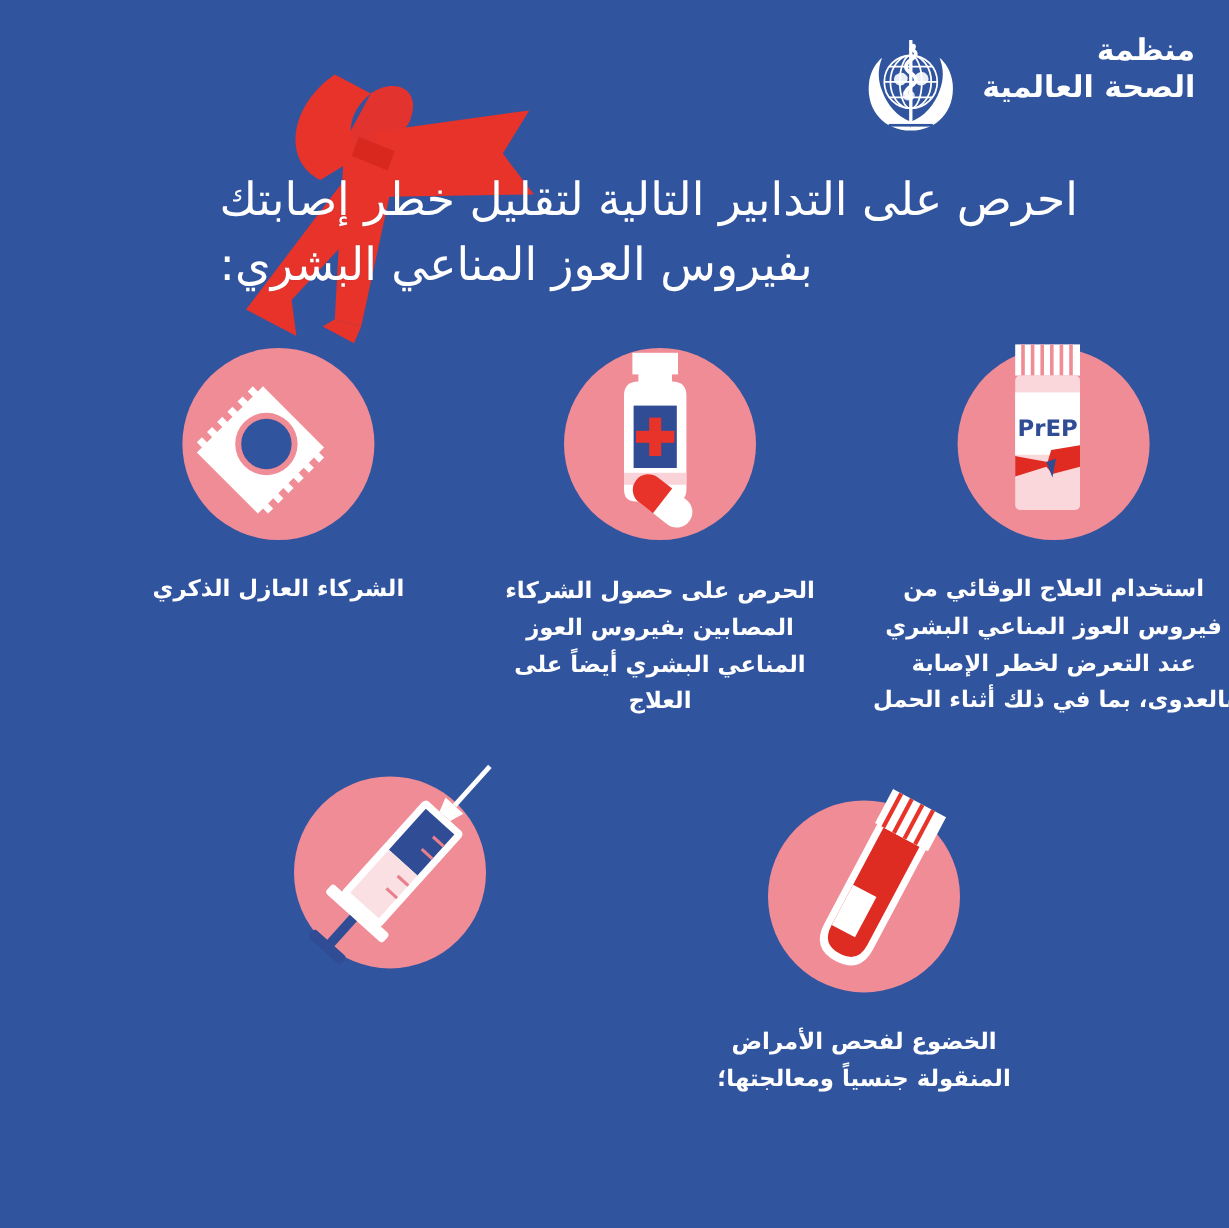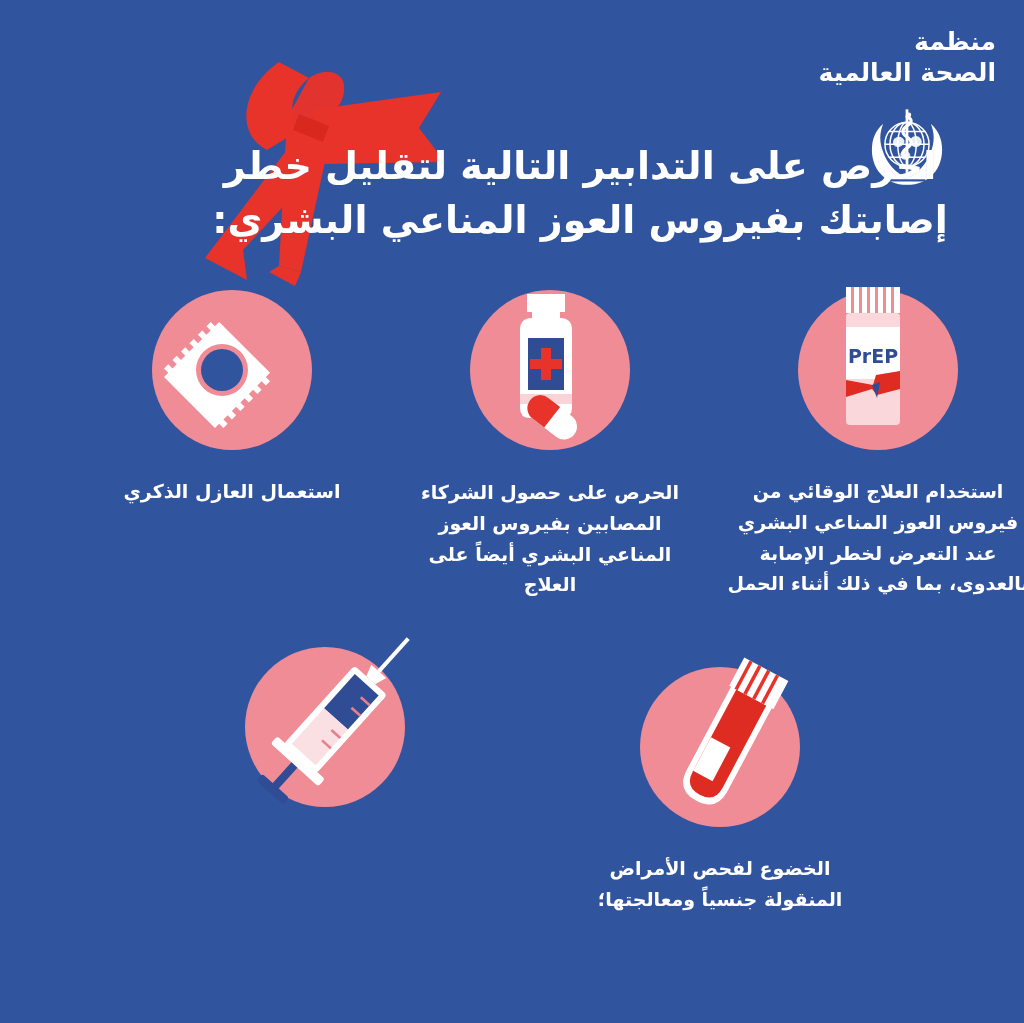--- a/index.html
+++ b/index.html
@@ -15,22 +15,21 @@
     overflow: hidden;
     font-family: "DejaVu Sans", "Liberation Sans", sans-serif;
   }
 
   
   #who-logo {
     position: absolute;
     top: 26px;
     right: 28px;
     display: flex;
-    flex-direction: column;
-    align-items: center;
+    flex-direction: row;
     gap: 14px;
   }
   #who-logo .who-mark { width: 92px; height: 92px; display: block; }
   #who-logo .who-words {
     color: #ffffff;
     font-size: 25px;
     line-height: 1.24;
     font-weight: 700;
     text-align: right;
     white-space: pre-line;
@@ -44,27 +43,27 @@
     top: 22px;
     width: 280px;
     height: 270px;
     pointer-events: none;
   }
 
   
   #headline {
     position: absolute;
     top: 140px;
-    right: 34px;
+    right: 21px;
     width: 820px;
     color: #ffffff;
     font-size: 38px;
     line-height: 1.42;
-    font-weight: 700;
-    text-align: center;
+    font-weight: 400;
+    text-align: left;
     direction: rtl;
     z-index: 5;
     text-shadow: 0 0 1px rgba(49,84,158,0.35);
   }
 
   
   .item {
     position: absolute;
     display: flex;
     flex-direction: column;
@@ -163,21 +162,21 @@
   <div class="item" id="item-condom">
     <div class="bubble">
       <svg width="140" height="140" viewBox="0 0 140 140" aria-hidden="true">
         <g transform="rotate(-45 70 70)">
           <path d="M24 34 h6 v-6 h6 v6 h6 v-6 h6 v6 h6 v-6 h6 v6 h6 v-6 h6 v6 h6 v-6 h6 v6 h6 v-6 h6 v6 h6 v72 h-6 v6 h-6 v-6 h-6 v6 h-6 v-6 h-6 v6 h-6 v-6 h-6 v6 h-6 v-6 h-6 v6 h-6 v-6 h-6 v6 h-6 v-6 h-6 z" fill="#FFFFFF"></path>
           <circle cx="70" cy="70" r="26" fill="#F08C96"></circle>
           <circle cx="70" cy="70" r="21" fill="#31549E"></circle>
         </g>
       </svg>
     </div>
-    <div class="caption">استعمال العازل الذكري</div>
+    <div class="caption">الشركاء العازل الذكري</div>
   </div>
 
   <div class="item" id="item-art">
     <div class="bubble">
       <svg width="150" height="160" viewBox="0 0 150 160" aria-hidden="true">
 
         <rect x="57" y="4" width="38" height="18" fill="#FFFFFF"></rect>
 
         <rect x="62" y="20" width="28" height="10" fill="#FFFFFF"></rect>
 

